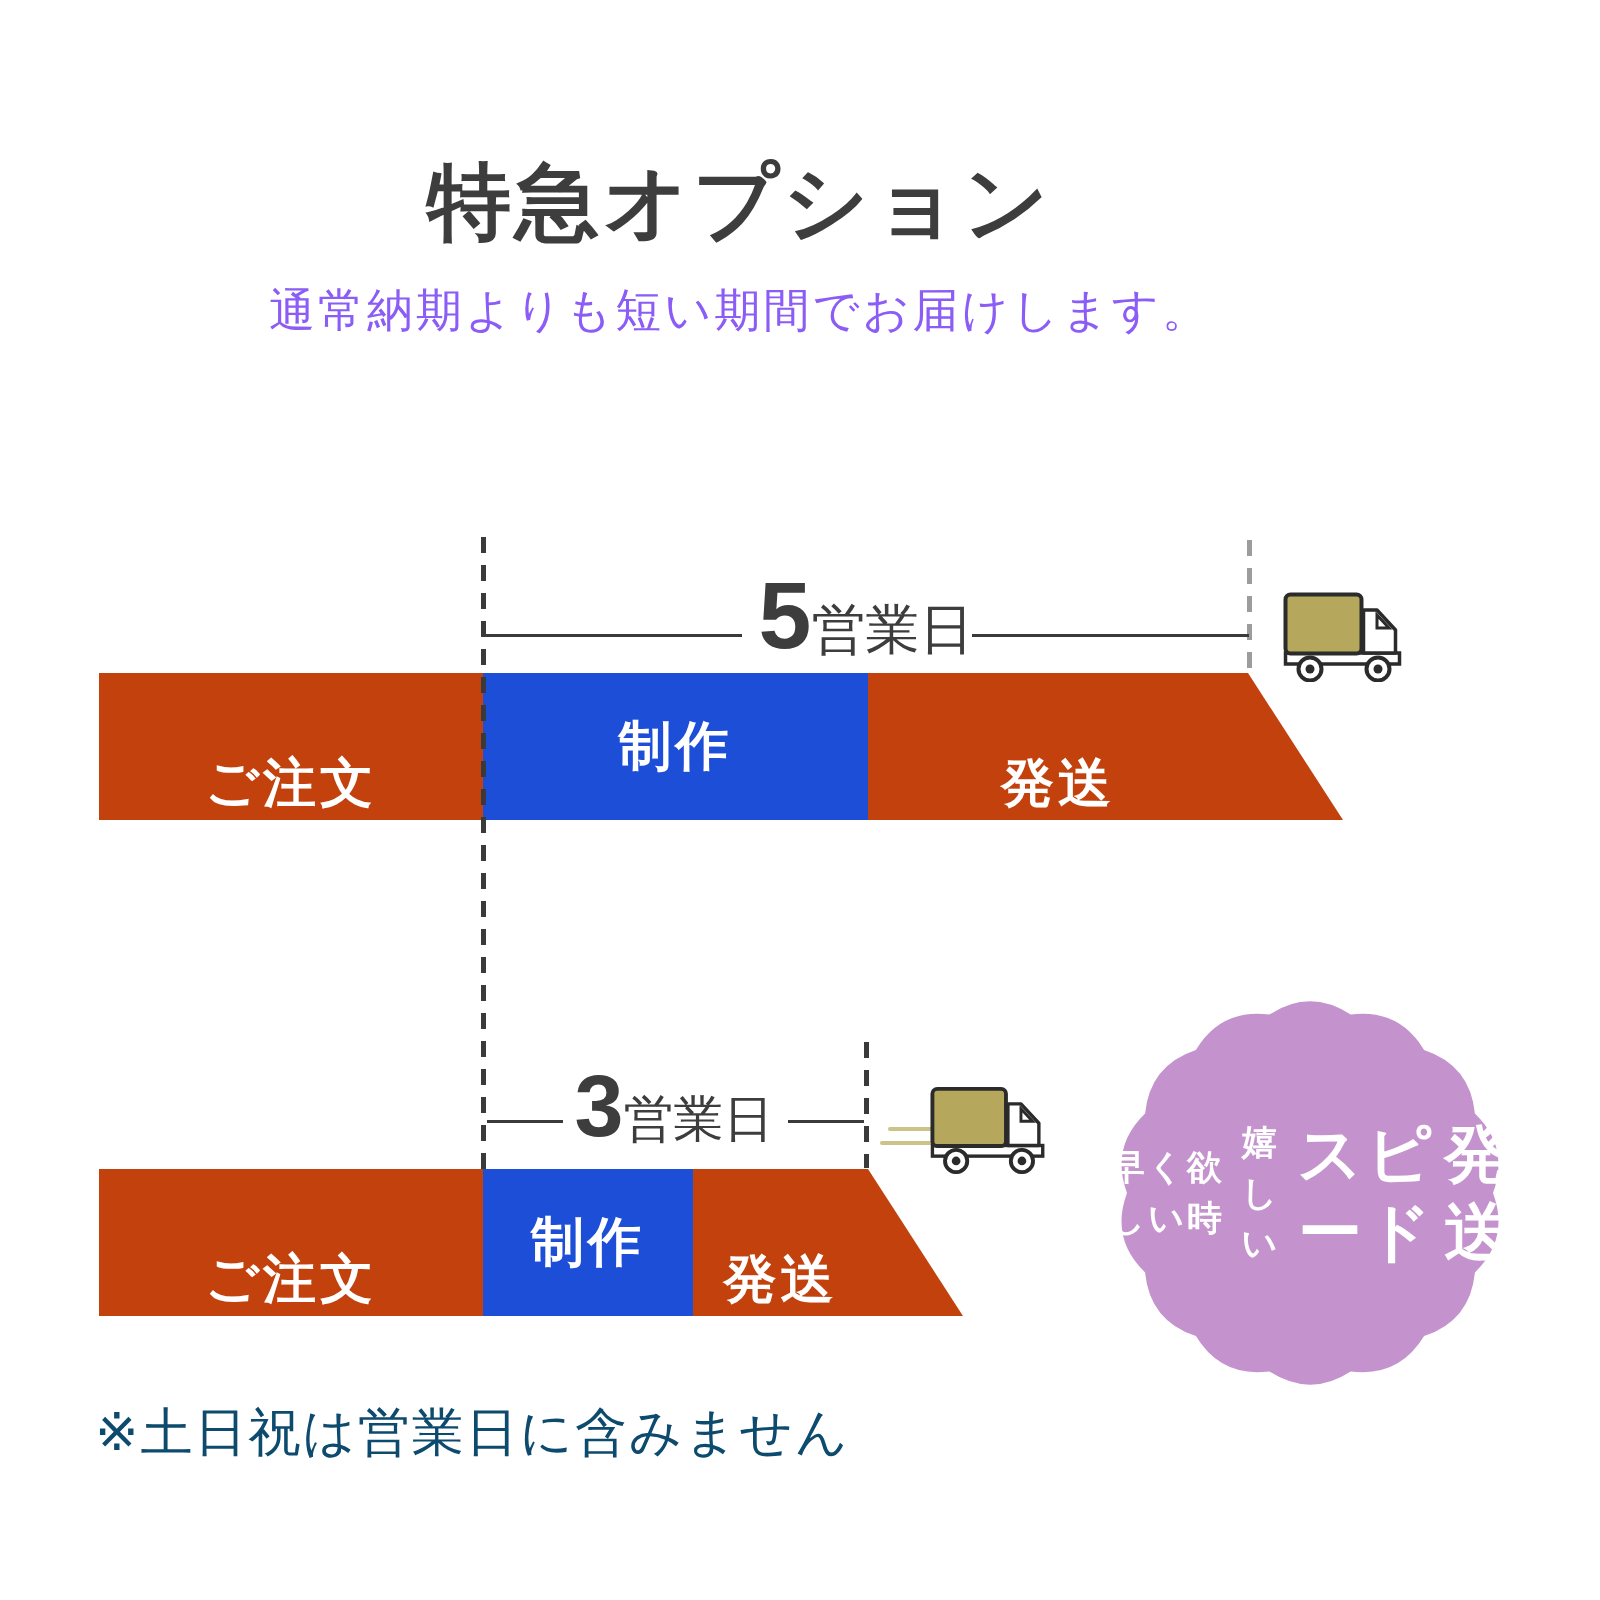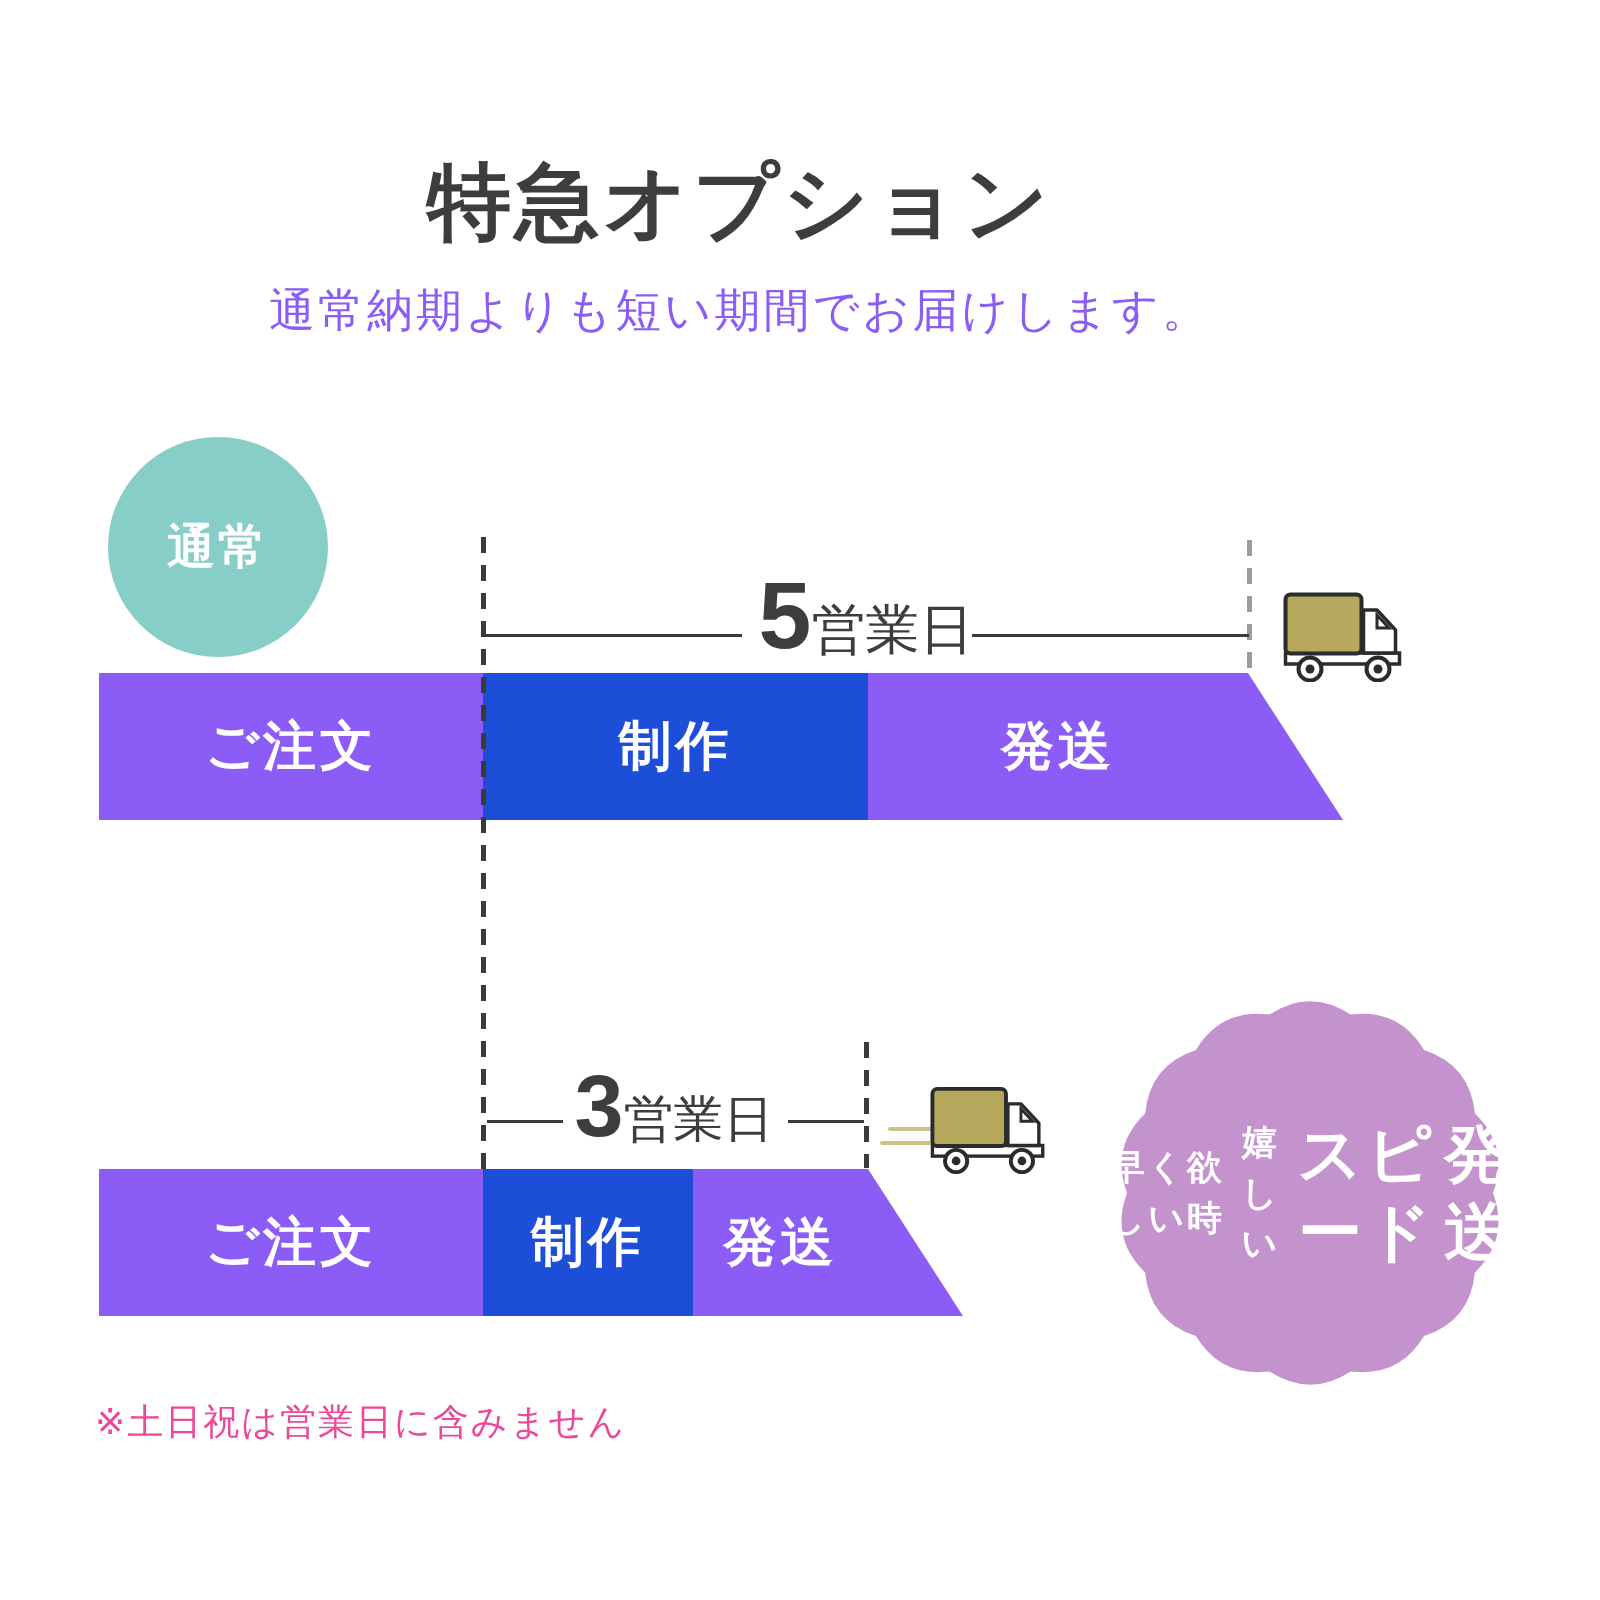--- a/index.html
+++ b/index.html
@@ -50,21 +50,21 @@
   .dur-normal .unit{font-size:54px;}
   .dur-express{left:558px;top:1062px;width:232px;}
   .dur-express .num{font-size:88px;}
   .dur-express .unit{font-size:50px;}
 
   
   .seg{
     display:flex;align-items:center;justify-content:center;
     color:#ffffff;font-size:53px;font-weight:bold;letter-spacing:4px;
   }
-  .seg.light{background:#8b5cf6;}
+  .seg.light{background:#c2410c;align-items:flex-end;}
   .seg.dark{background:#1d4ed8;}
   .seg.slant{clip-path:polygon(0 0,calc(100% - 95px) 0,100% 100%,0 100%);padding-right:95px;box-sizing:border-box;}
 
   .bar1 .seg{top:673px;height:147px;}
   .bar2 .seg{top:1169px;height:147px;}
 
   
   .speedline{height:4px;background:#cdc287;border-radius:2px;}
 
   
@@ -73,33 +73,30 @@
   .badge .txt{
     position:absolute;left:0;top:0;width:100%;height:100%;
     display:flex;flex-direction:row;align-items:center;justify-content:center;
     color:#ffffff;text-align:center;
   }
   .badge .s{font-size:35px;font-weight:bold;letter-spacing:3px;line-height:1.45;}
   .badge .b{font-size:64px;font-weight:bold;letter-spacing:4px;line-height:1.22;}
   .badge .gap{height:22px;}
 
   
-  .note{left:95px;top:1398px;font-size:36px;color:#ec4899;letter-spacing:2px;}
+  .note{left:95px;top:1398px;font-size:52px;color:#0c4a6e;letter-spacing:2px;}
 </style>
 </head>
 <body>
 
 <div class="canvas">
 
   <div class="abs title">特急オプション</div>
   <div class="abs subtitle">通常納期よりも短い期間でお届けします。</div>
 
-  <div class="abs round-label round-normal">
-    <span>通常</span>
-  </div>
 
   <div class="bar1">
     <div class="abs seg light" style="left:99px;width:384px;">
       <span>ご注文</span>
     </div>
     <div class="abs seg dark" style="left:483px;width:385px;">
       <span>制作</span>
     </div>
     <div class="abs seg light slant" style="left:868px;width:475px;">
       <span>発送</span>

